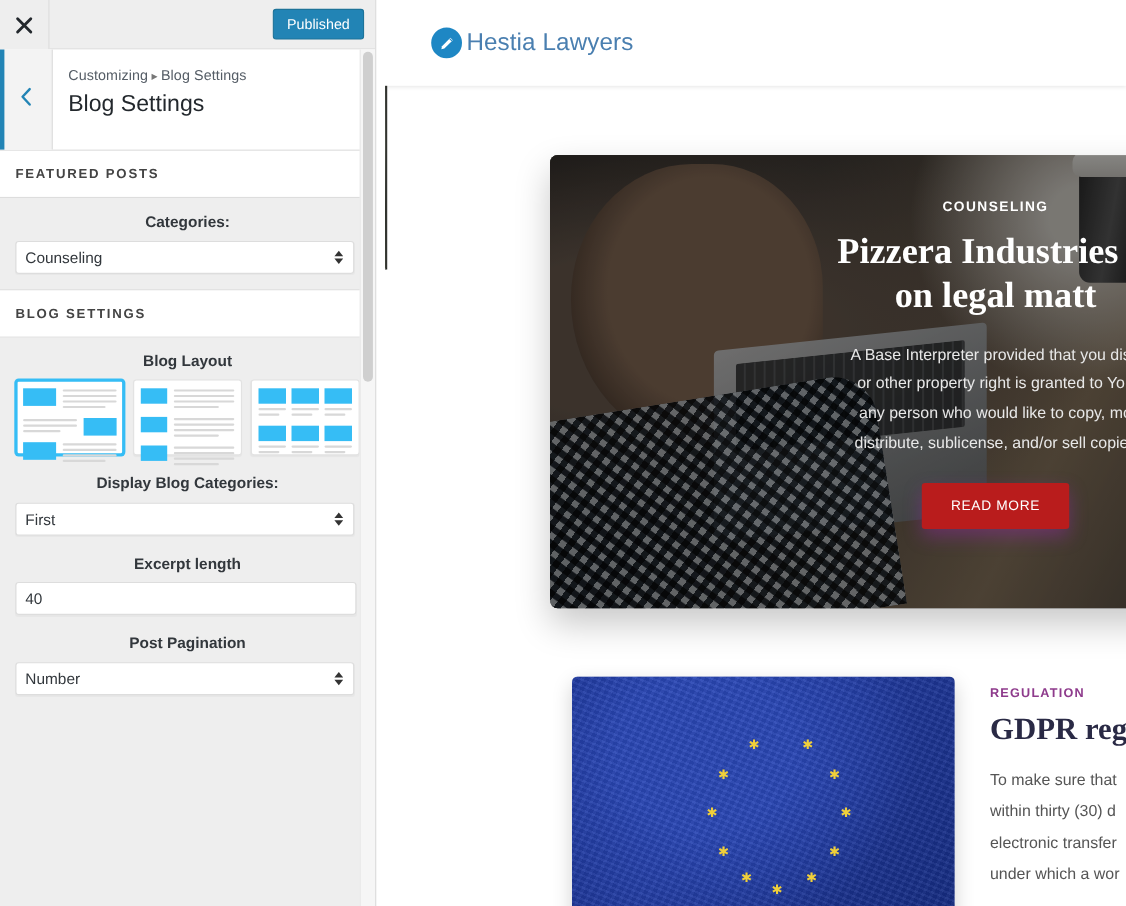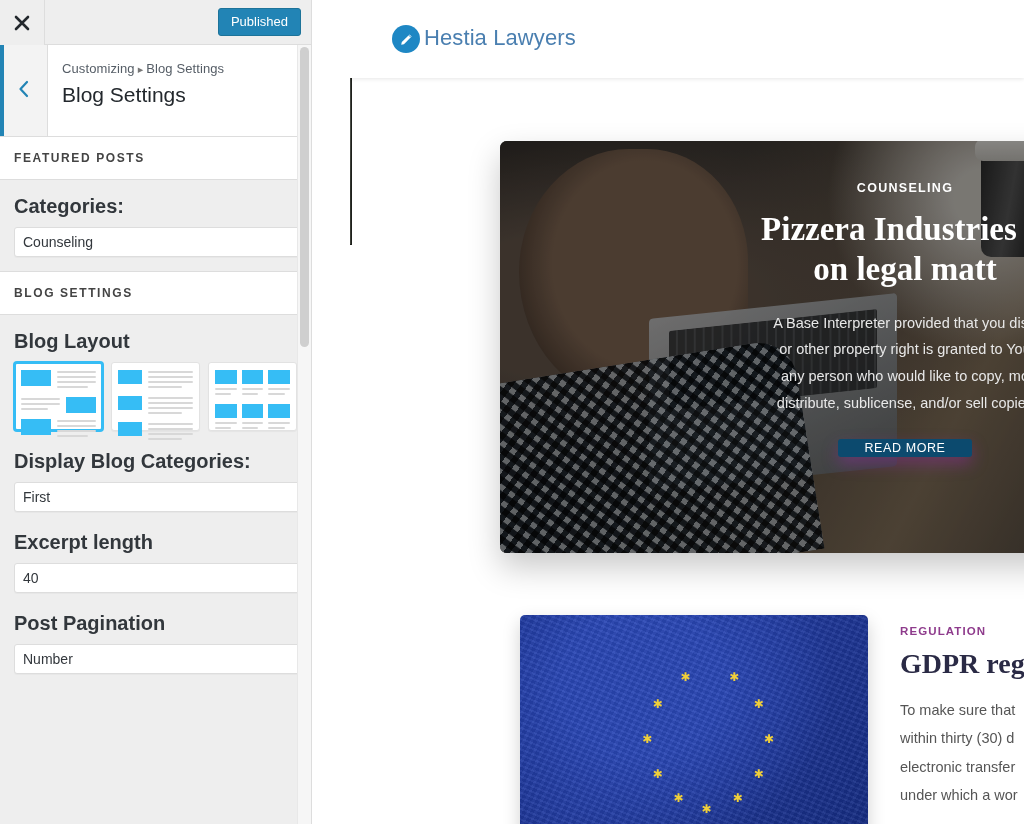--- a/index.html
+++ b/index.html
@@ -7,21 +7,21 @@
     width: 1024px; height: 824px;
     overflow: hidden;
     font-family: "Liberation Sans", sans-serif;
     background: #ffffff;
   }
   #root { position: relative; width: 1024px; height: 824px; overflow: hidden; }
 
   
   #customizer {
     position: absolute; left: 0; top: 0;
-    width: 312px; height: 824px;
+    width: 342px; height: 824px;
     background: #eeeeee;
     border-right: 1px solid #dddddd;
     overflow: hidden;
     z-index: 20;
   }
   
   .cust-header {
     position: relative;
     display: flex; align-items: stretch;
     height: 45px;
@@ -95,25 +95,26 @@
     cursor: pointer;
   }
 
   .sec-body { padding: 12px 14px 14px 14px; background: #eeeeee; }
   .sec-body.bordered { border-bottom: 1px solid #ddd; }
 
   .ctrl { margin-bottom: 16px; }
   .ctrl:last-child { margin-bottom: 0; }
   .ctrl-label {
     display: block;
-    font-size: 20px;
+    font-size: 14px;
     font-weight: 600;
     color: #32373c;
     margin-bottom: 7px;
     line-height: 1.4;
+    text-align: center;
   }
   .select-box {
     position: relative;
     width: 308px;
     height: 30px;
     background: #fff;
     border: 1px solid #ddd;
     border-radius: 3px;
     box-shadow: 0 1px 1px rgba(0,0,0,.03);
     display: flex; align-items: center;
@@ -309,24 +310,24 @@
     white-space: nowrap;
   }
   .bc-excerpt {
     font-size: 14.5px; line-height: 1.85; color: #e8e8e8;
     font-weight: 300;
     white-space: nowrap;
   }
   .bc-btn {
     display: inline-block;
     margin-top: 22px;
-    background: #0c4a6e;
+    background: #b91c1c;
     color: #fff;
     font-size: 12.5px; font-weight: 500; letter-spacing: .6px;
-    padding: 2px 26px;
+    padding: 14px 26px;
     border-radius: 3px;
     box-shadow: 0 7px 16px rgba(156,39,176,.4);
     border: none; cursor: pointer;
     font-family: "Liberation Sans", sans-serif;
   }
 
   
   .post2 {
     position: absolute;
     left: 170px; top: 537px;

